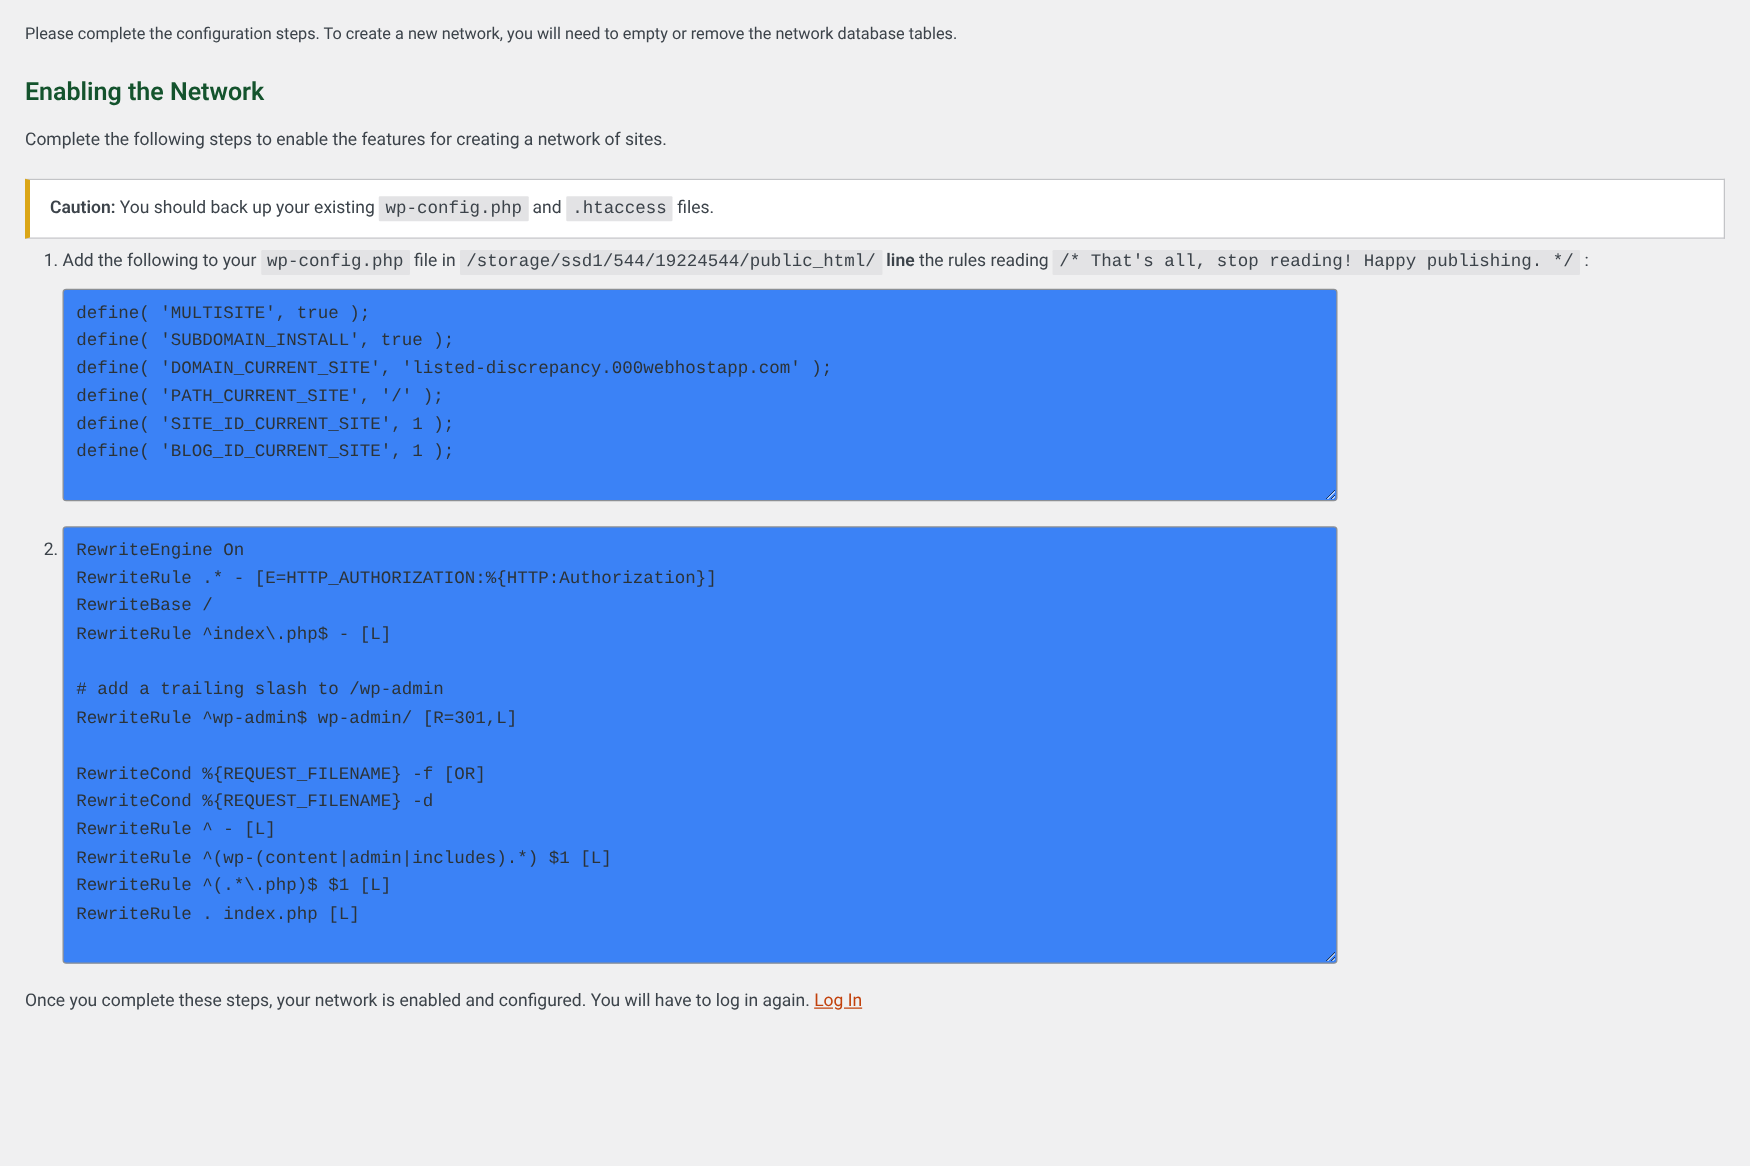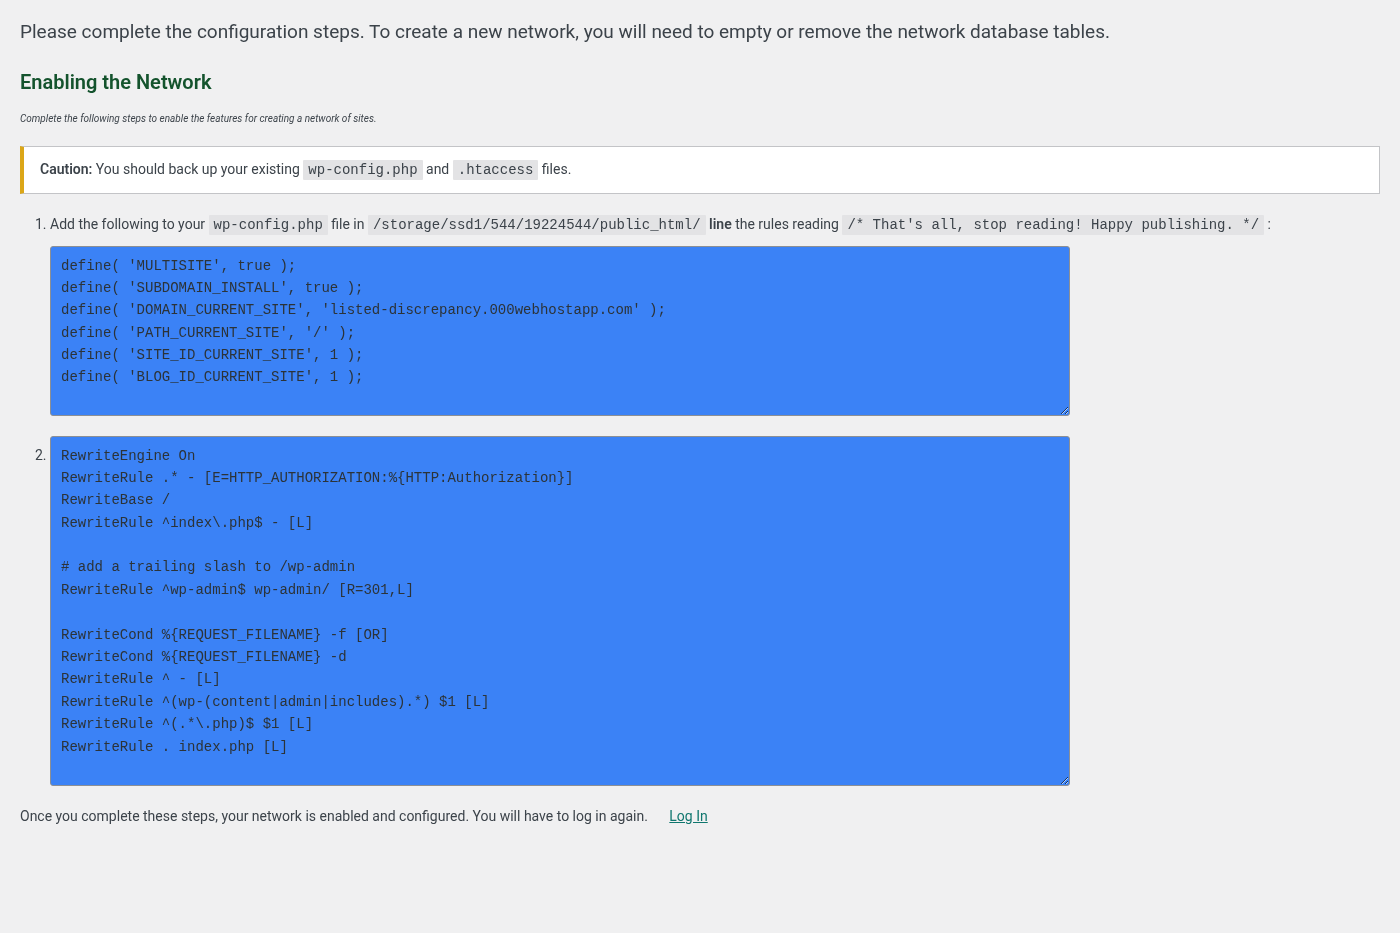--- a/index.html
+++ b/index.html
@@ -10,39 +10,38 @@
     body {
       font-family: -apple-system, BlinkMacSystemFont, "Segoe UI", Roboto, Oxygen-Sans, Ubuntu, Cantarell, "Helvetica Neue", sans-serif;
       background: #f0f0f1;
       color: #3c434a;
       font-size: 14px;
       line-height: 1.5;
       padding: 18px 20px;
     }
     .intro-text {
       margin-bottom: 20px;
-      font-size: 19px;
+      font-size: 13px;
     }
     h2.section-heading {
       font-size: 20px;
       font-weight: 600;
       color: #14532d;
       margin-bottom: 14px;
     }
     .subheading {
-      font-size: 10px;
+      font-size: 14px;
       margin-bottom: 20px;
-      font-style: italic;
     }
     .notice {
       background: #fff;
       border: 1px solid #c3c4c7;
       border-left: 4px solid #dba617;
       padding: 12px 16px;
-      margin-bottom: 20px;
+      margin-bottom: 8px;
       font-size: 14px;
     }
     .notice strong {
       font-weight: 600;
     }
     code.inline {
       font-family: Consolas, Monaco, "Courier New", monospace;
       background: #e3e3e5;
       padding: 2px 5px;
       font-size: 14px;
@@ -83,23 +82,22 @@
       min-height: 170px;
     }
     textarea.code-block.taller {
       min-height: 350px;
     }
     .footer-text {
       margin-top: 10px;
       font-size: 14px;
     }
     a.login-link {
-      color: #0f766e;
+      color: #c2410c;
       text-decoration: underline;
-      margin-left: 18px;
     }
   </style>
 </head>
 <body>
 
 <p class="intro-text">Please complete the configuration steps. To create a new network, you will need to empty or remove the network database tables.</p>
 
 <h2 class="section-heading">Enabling the Network</h2>
 
 <p class="subheading">Complete the following steps to enable the features for creating a network of sites.</p>

